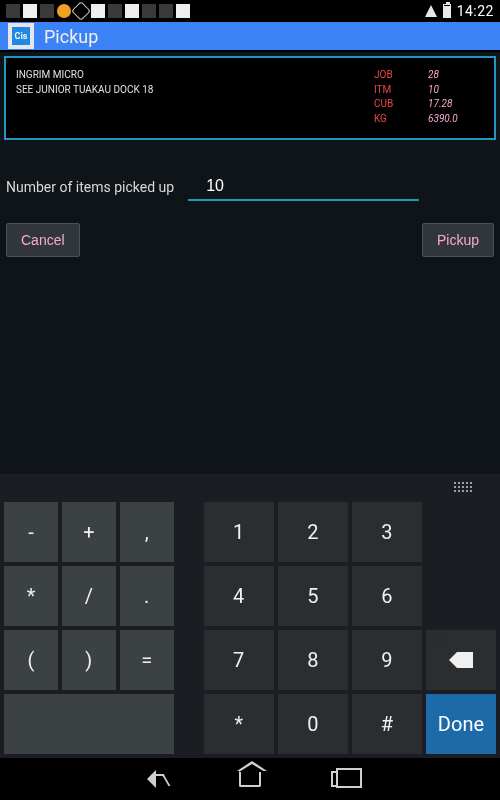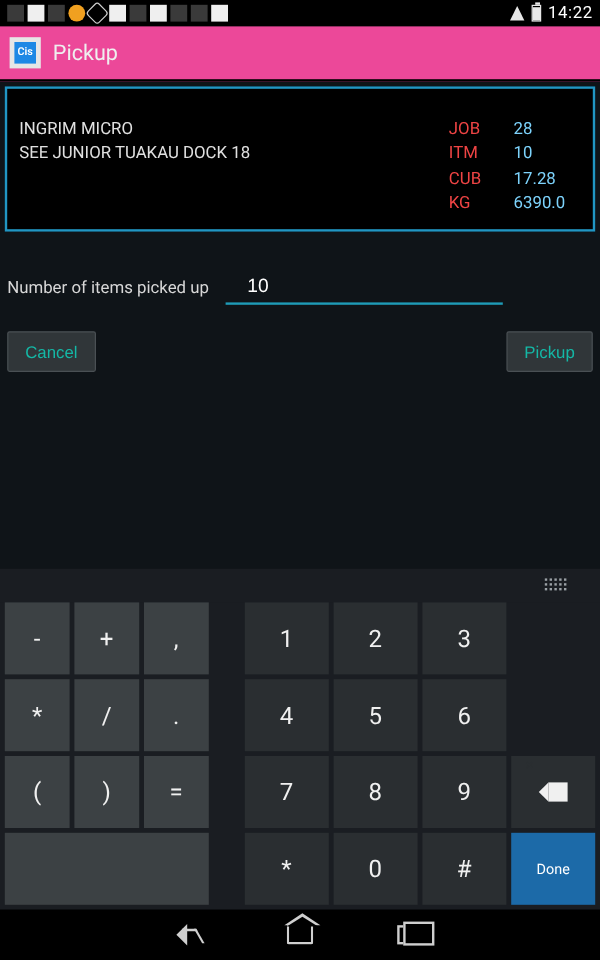--- a/index.html
+++ b/index.html
@@ -45,52 +45,52 @@
   }
   .batt {
     width:8px;height:14px;border:1px solid #e8e8e8;position:relative;display:inline-block;
   }
   .batt::before{content:"";position:absolute;top:-3px;left:2px;width:4px;height:2px;background:#e8e8e8;}
   .batt::after{content:"";position:absolute;bottom:0;left:0;right:0;height:11px;background:#e8e8e8;}
   .clock { font-size:14px; color:#fff; letter-spacing:0.5px; }
 
   
   .action-bar {
-    height: 46px;
+    height: 30px;
     display:flex; align-items:center;
     padding: 0 8px;
-    background:#ec4899;
+    background:#3b82f6;
     border-bottom: 2px solid #000;
   }
   .app-icon {
     width:26px;height:26px;
     background:#e6e6e6;
     position:relative; margin-right:10px;
     display:flex;align-items:center;justify-content:center;
   }
   .app-icon .inner {
     width:18px;height:18px;background:#1e88e5;
     color:#fff;font-size:9px;display:flex;align-items:center;justify-content:center;
     font-weight:600;
   }
   .app-title { font-size:18px; color:#efefef; }
 
   
   .job-card {
     margin:4px 4px 0 4px;
     border:2px solid #2196c3;
     background:#000;
-    padding:24px 10px 12px 10px;
+    padding:10px 10px 12px 10px;
     display:flex;
-    font-size:14px;
+    font-size:10px;
     line-height:1.45;
   }
   .job-card .addr { flex:1; color:#e0e0e0; }
   .job-card .labels { width:54px; color:#ef4444; }
-  .job-card .values { width:56px; color:#7dd3fc; }
+  .job-card .values { width:56px; color:#f9a8d4;font-style:italic; }
 
   
   .input-row {
     display:flex; align-items:flex-end;
     margin:33px 6px 0 6px;
     font-size:14px;
     color:#d8d8d8;
   }
   .input-row .label { padding-bottom:6px; padding-right:14px; }
   .input-field {
@@ -102,21 +102,21 @@
   }
 
   
   .action-buttons {
     display:flex; margin:22px 6px 0 6px;
     gap:6px;
   }
   .action-buttons .spacer { flex:1; }
   .hbtn {
     background:#303639;
-    color:#14b8a6;
+    color:#f9a8d4;
     border:1px solid #4a5054;
     border-radius:2px;
     padding:8px 14px;
     font-size:14px;
   }
 
   
   .mid-fill { flex:1; }
 
   .page {
@@ -153,21 +153,21 @@
     background:#3c4144;
     display:flex;align-items:center;justify-content:center;
     font-size:20px; color:#f0f0f0;
     border-radius:0;
     user-select:none;
   }
   .key.dark { background:#2a2e31; }
   .key.ghost { background:transparent; }
   .gap-col { background:transparent; }
   .key.primary { background:#1c6aa8; color:#fff; font-size:16px; }
-  .key.small-text { font-size:12px; }
+  .key.small-text { font-size:20px; }
 
   .backspace-icon {
     width:24px;height:16px;position:relative;display:inline-block;
   }
   .backspace-icon::before{
     content:"";position:absolute;left:0;top:0;
     border-top:8px solid transparent;border-bottom:8px solid transparent;
     border-right:8px solid #f0f0f0;
   }
   .backspace-icon::after{

